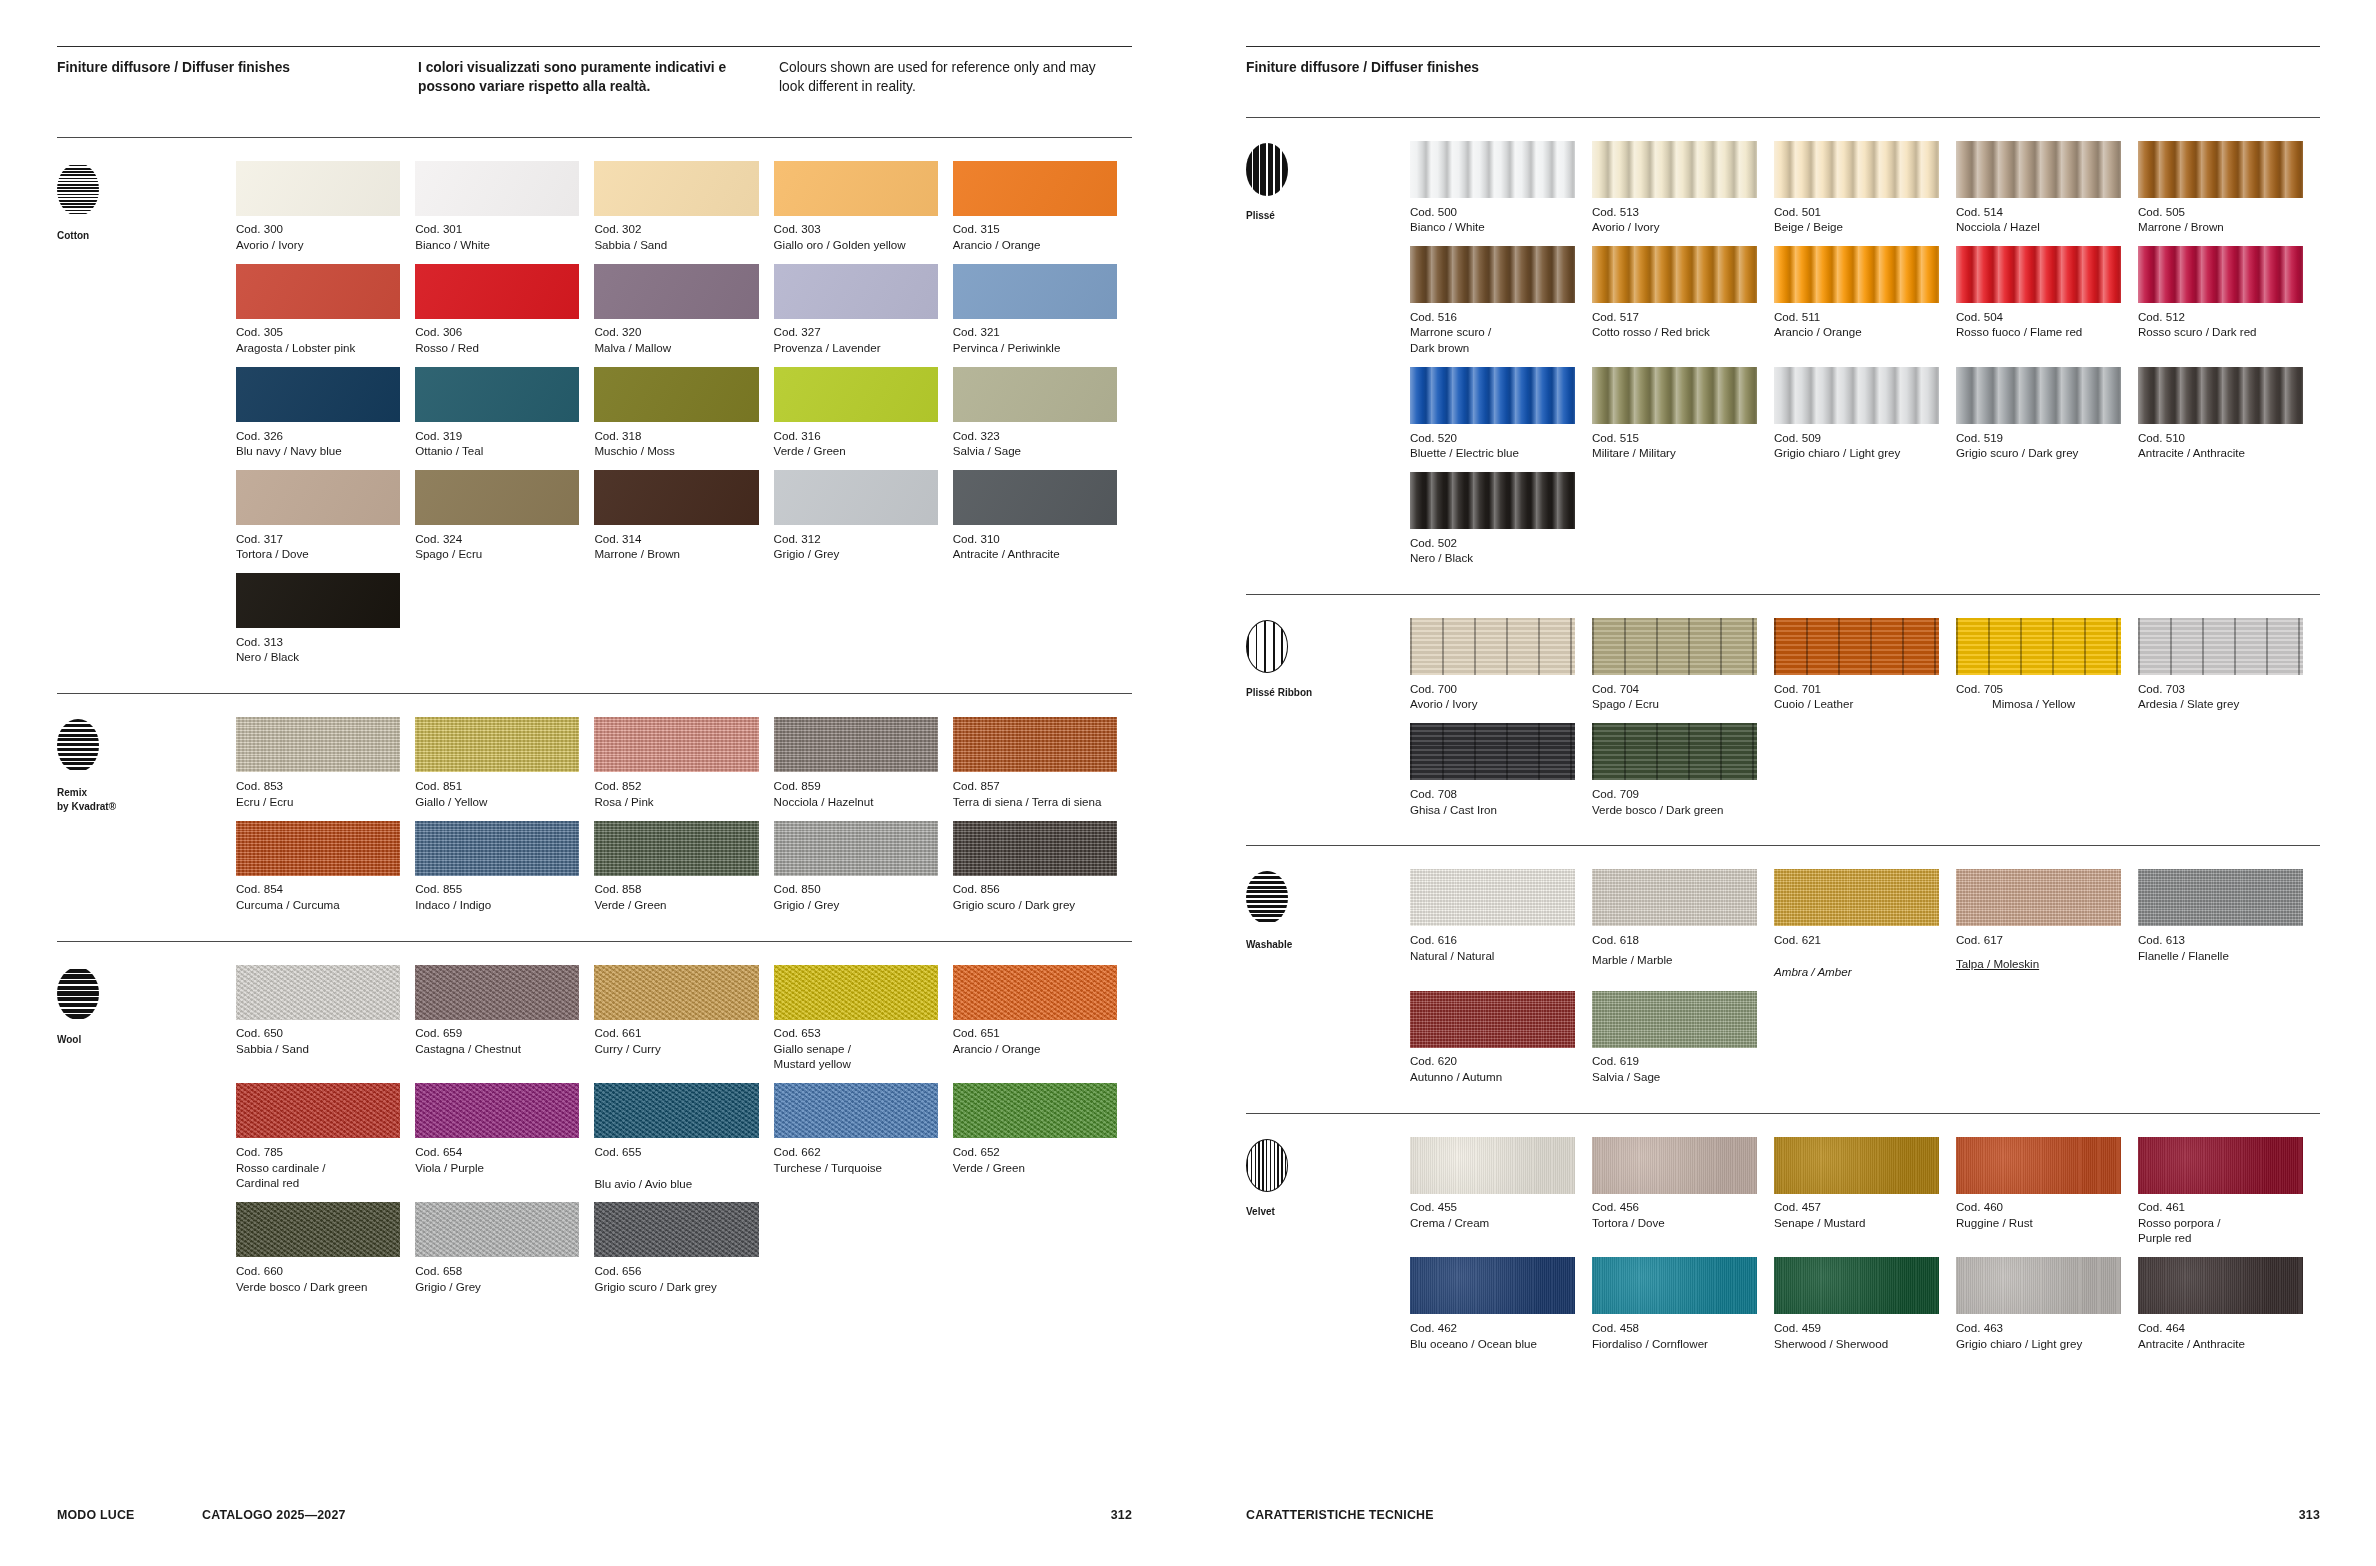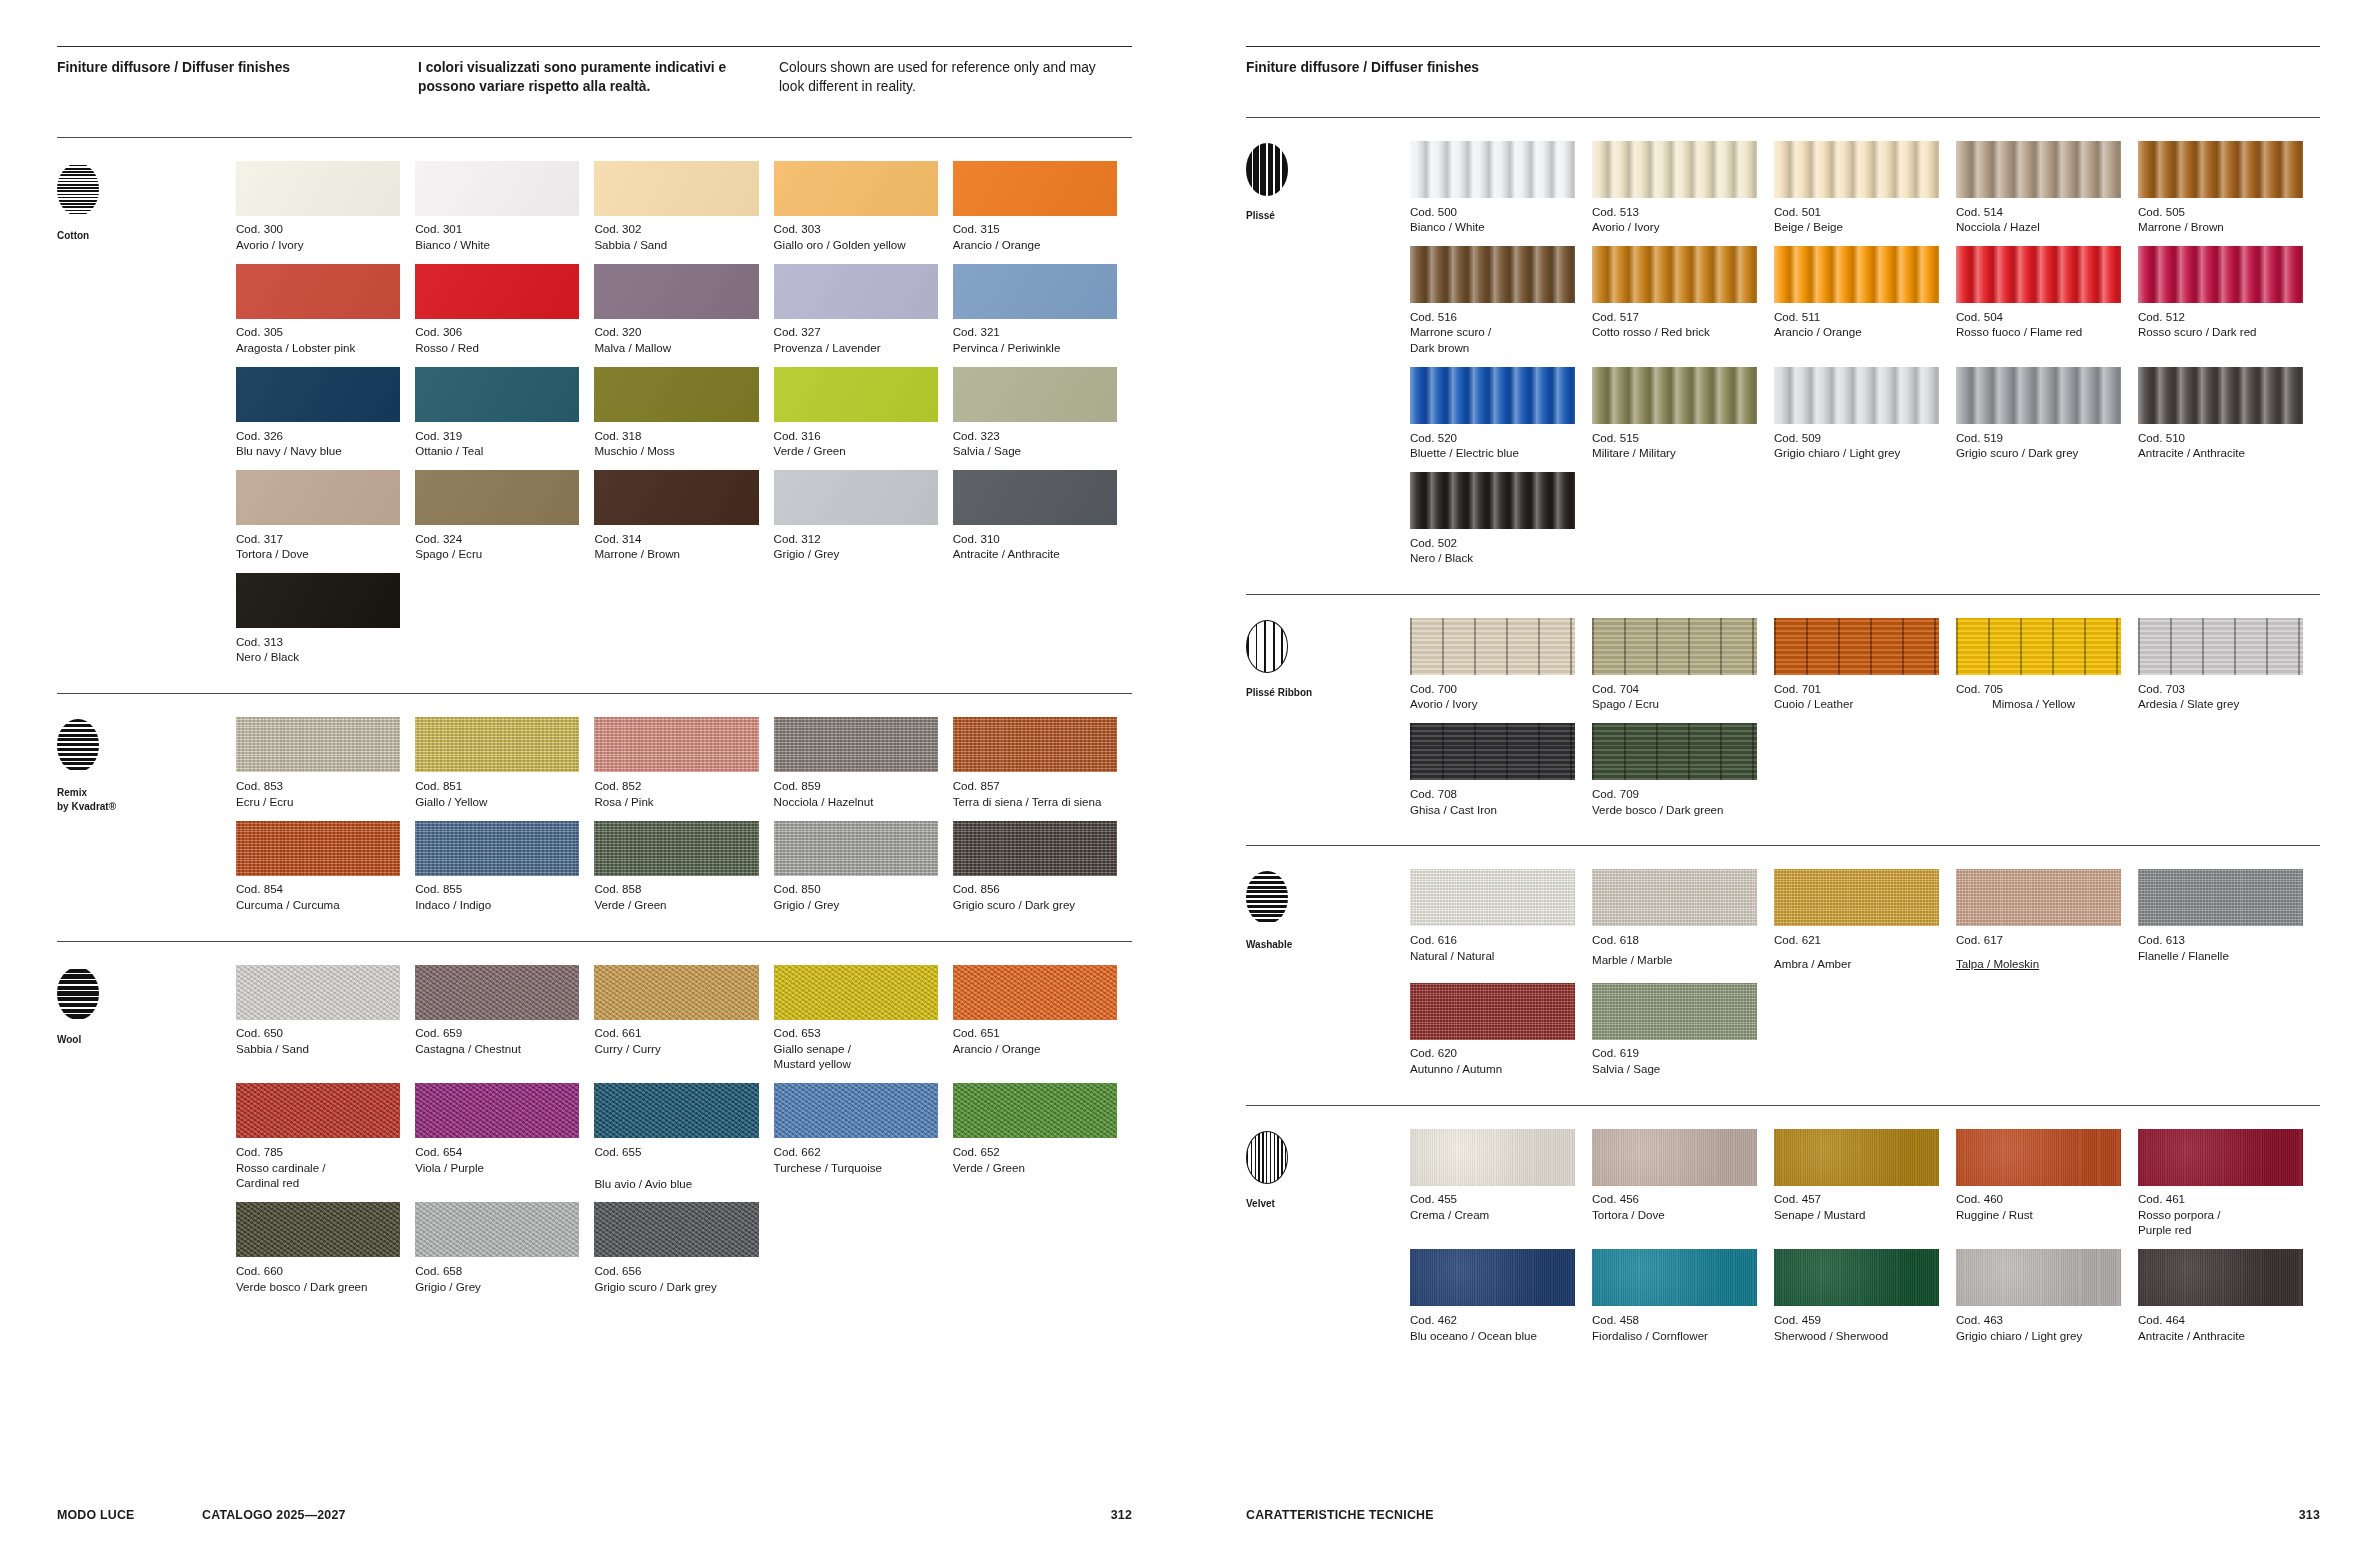--- a/index.html
+++ b/index.html
@@ -556,21 +556,21 @@
             <div class="sw-txt" style="margin-top: 0px;">Natural / Natural</div>
           </div>
           <div class="sw-cell">
             <span class="sw-chip tex-wash" style="background-color: rgb(217, 211, 200);"></span>
             <div class="sw-txt">Cod. 618</div>
             <div class="sw-txt" style="margin-top: 4px;">Marble / Marble</div>
           </div>
           <div class="sw-cell">
             <span class="sw-chip tex-wash" style="background-color: rgb(213, 166, 54);"></span>
             <div class="sw-txt">Cod. 621</div>
-            <div class="sw-txt" style="margin-top: 8px;">Ambra / Amber</div>
+            <div class="sw-txt" style="margin-top: 16px; font-style: italic;">Ambra / Amber</div>
           </div>
           <div class="sw-cell">
             <span class="sw-chip tex-wash" style="background-color: rgb(208, 169, 144);"></span>
             <div class="sw-txt">Cod. 617</div>
             <div class="sw-txt" style="margin-top: 8px; text-decoration: underline;">Talpa / Moleskin</div>
           </div>
           <div class="sw-cell">
             <span class="sw-chip tex-wash" style="background-color: rgb(139, 141, 142);"></span>
             <div class="sw-txt">Cod. 613</div>
             <div class="sw-txt" style="margin-top: 0px;">Flanelle / Flanelle</div>

